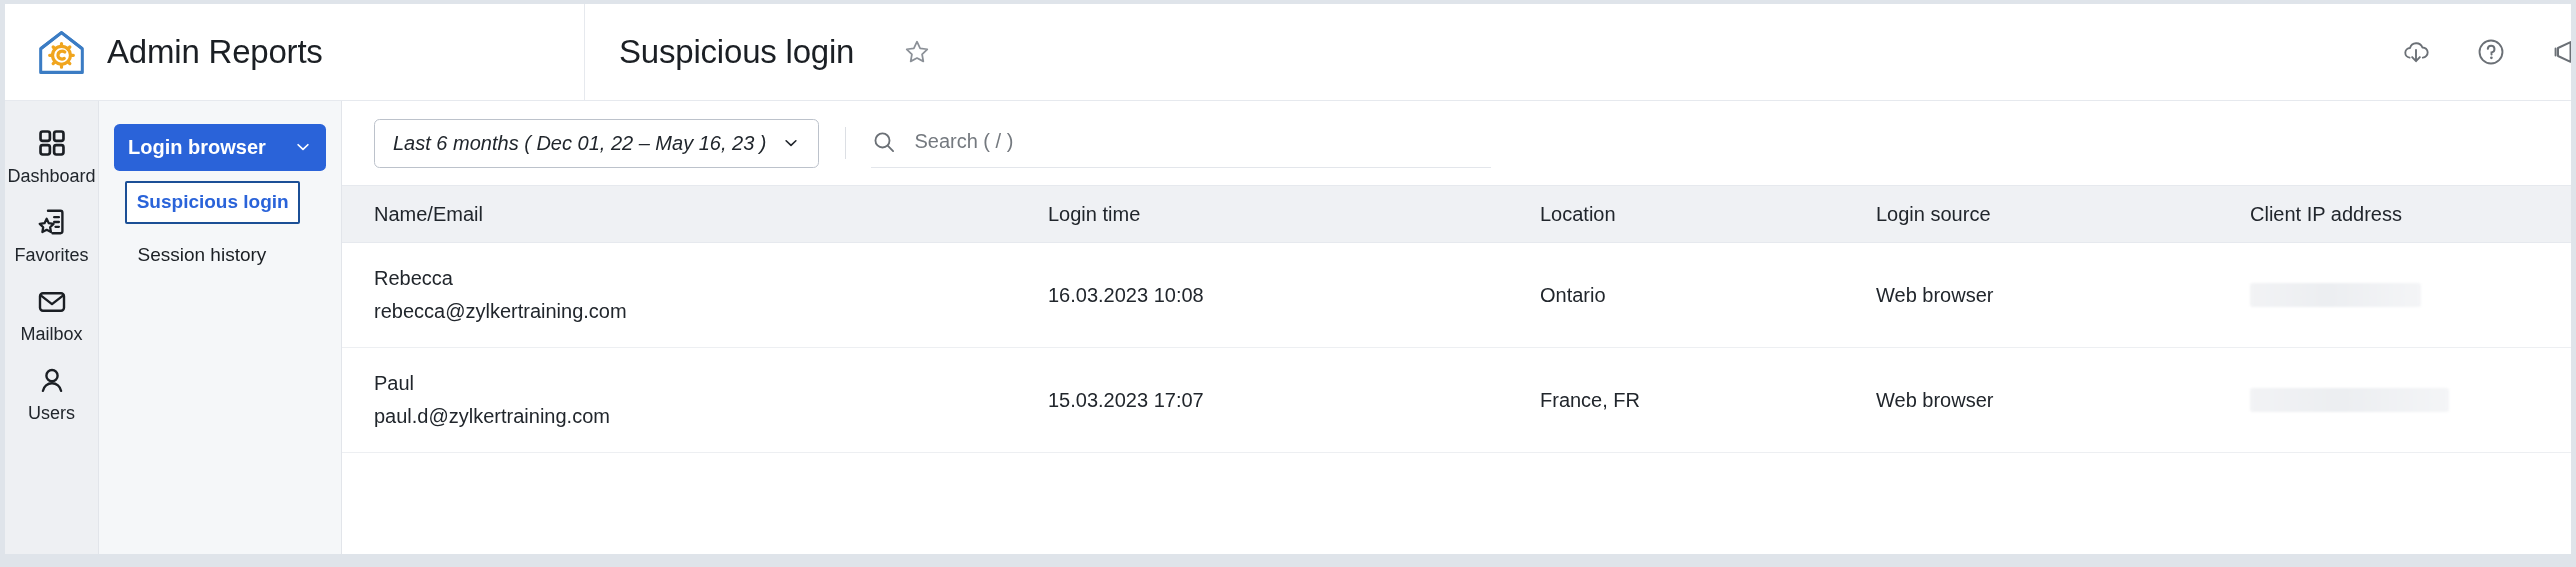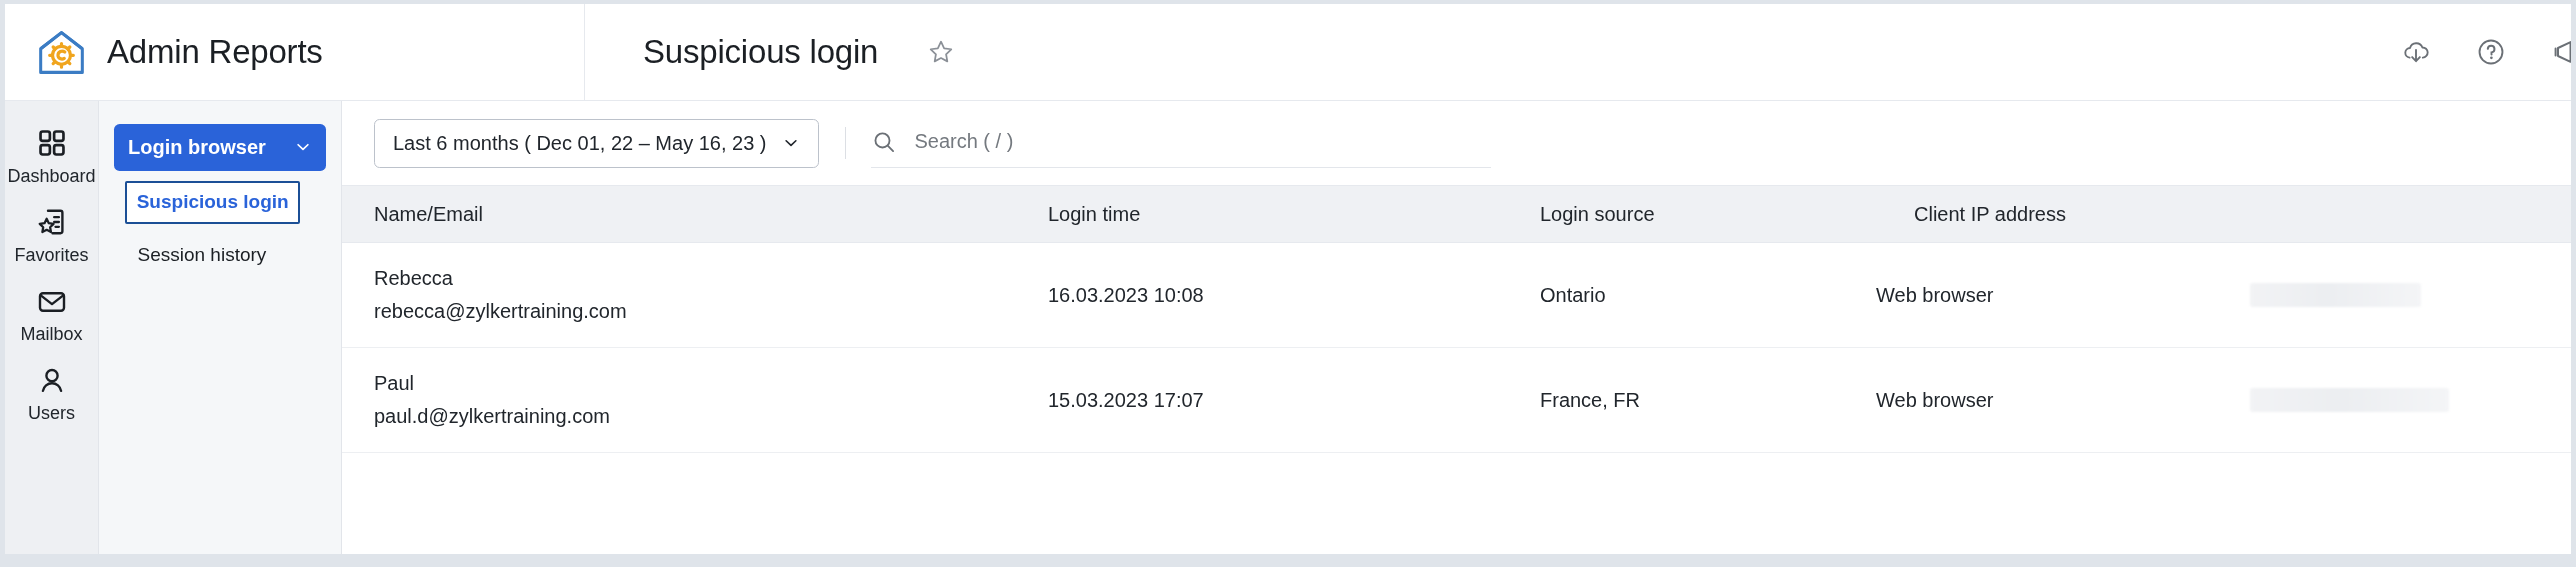--- a/index.html
+++ b/index.html
@@ -19,21 +19,20 @@
     border-right: 5.6px solid #dfe4ea;
     border-bottom: 13px solid #dfe4ea;
   }
 
   
   .topbar {
     height: 97px; flex: 0 0 97px;
     display: flex; align-items: center;
     background: #ffffff;
     border-bottom: 0.9px solid #e6e9ee;
-    gap: 24px;
   }
   .brand {
     width: 580px; flex: 0 0 580px;
     display: flex; align-items: center;
     padding-left: 30px;
     height: 100%;
     border-right: 0.9px solid #e6e9ee;
   }
   .brand-logo { width: 53px; height: 53px; flex: 0 0 53px; }
   .brand-title {
@@ -111,21 +110,21 @@
   .toolbar {
     height: 84px; flex: 0 0 84px;
     display: flex; align-items: center;
     padding: 0 32px; gap: 0;
   }
   .daterange {
     height: 49px; border: 0.9px solid #bcc2cb; border-radius: 5.6px;
     display: flex; align-items: center; gap: 15px;
     padding: 0 18px; cursor: pointer; background: #fff;
   }
-  .daterange-label { font-size: 20px; color: #21262c; white-space: nowrap; }
+  .daterange-label { font-size: 20px; color: #21262c; white-space: nowrap; font-style: italic; }
   .divider-v { width: 0.9px; height: 32px; background: #dcdfe4; margin: 0 26px; }
   .search-wrap {
     flex: 0 0 620px; display: flex; align-items: center; gap: 17px;
     border-bottom: 0.9px solid #e3e6eb; height: 49px; padding-bottom: 1.9px;
   }
   .search-icon { width: 26px; height: 26px; display: block; flex: 0 0 26px; }
   .search-input {
     border: 0; outline: none; font-size: 20px; color: #a16207;
     font-family: "Liberation Sans", sans-serif; background: transparent;
     width: 100%; padding: 0;
@@ -299,20 +298,21 @@
             </svg>
           </span>
           <input class="search-input" type="text" placeholder="Search ( / )" style="">
         </div>
       </div>
 
       <div class="table">
         <div class="thead">
           <div class="th c-name">Name/Email</div>
           <div class="th c-time">Login time</div>
+          <div class="th c-loc">Location</div>
           <div class="th c-src">Login source</div>
           <div class="th c-ip">Client IP address</div>
         </div>
 
         <div class="trow">
           <div class="td c-name">
             <div class="name-line">Rebecca</div>
             <div class="email-line">rebecca@zylkertraining.com</div>
           </div>
           <div class="td c-time">16.03.2023 10:08</div>

